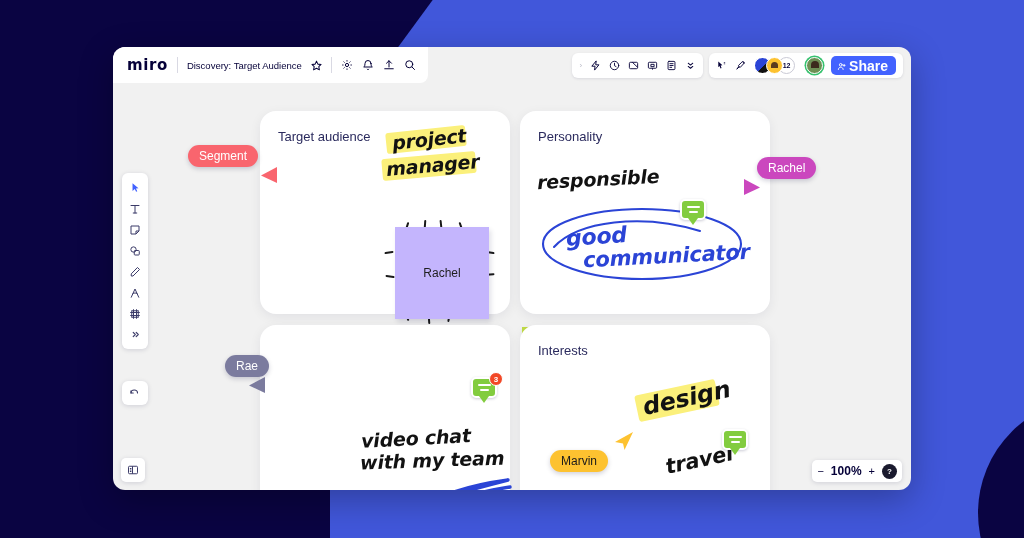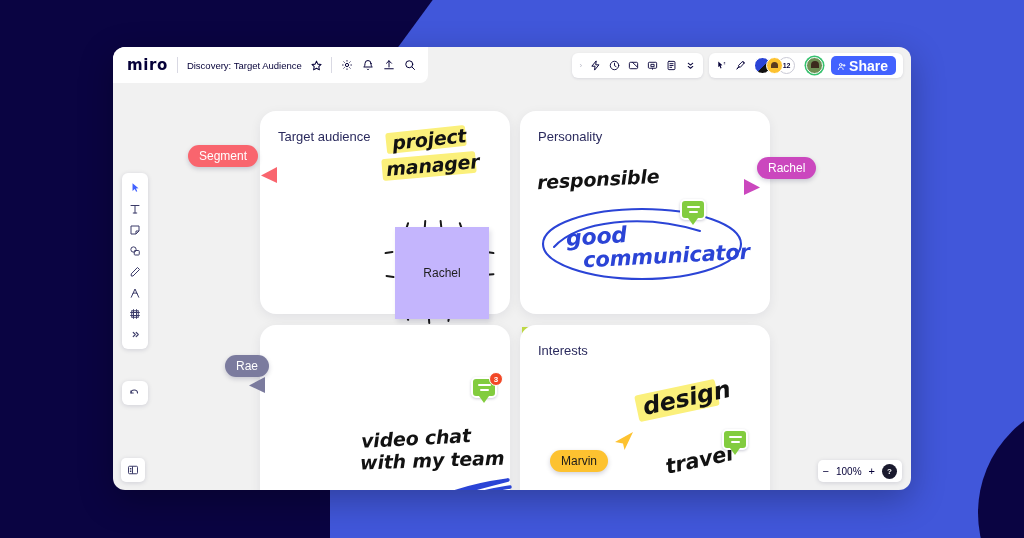--- a/index.html
+++ b/index.html
@@ -107,21 +107,21 @@
   }
 
   
   .zoomctl {
     position: absolute; right: 9px; bottom: 8px; height: 22px;
     background: #fff; border-radius: 5px; padding: 0 5px;
     display: flex; align-items: center; gap: 7px;
     box-shadow: 0 1px 5px rgba(5,0,56,.14);
   }
   .zoomctl .zb { color: #050038; font-size: 11px; cursor: pointer; line-height: 1; }
-  .zoom-val { font-size: 10px; font-weight: 400; color: #050038; }
+  .zoom-val { font-size: 12px; font-weight: 700; color: #050038; }
   .help {
     width: 15px; height: 15px; border-radius: 50%; background: #1A1A2E;
     color: #fff; font-size: 8px; font-weight: 700;
     display: flex; align-items: center; justify-content: center; cursor: pointer;
   }
 
   
   .card {
     position: absolute; background: #fff; border-radius: 16px;
     box-shadow: 0 3px 12px rgba(5,0,56,.07);

